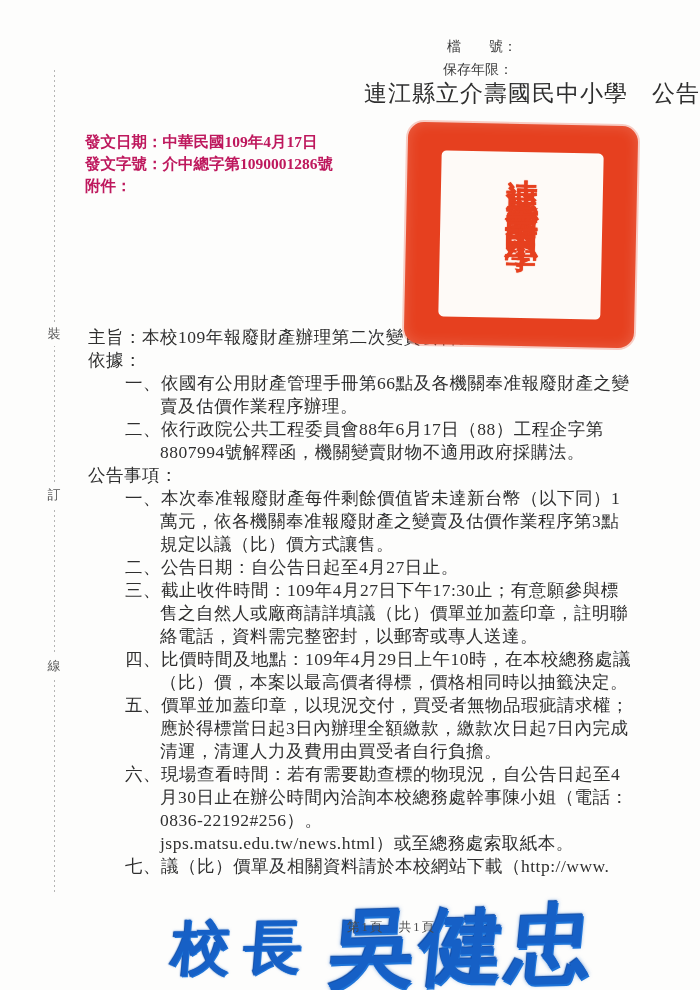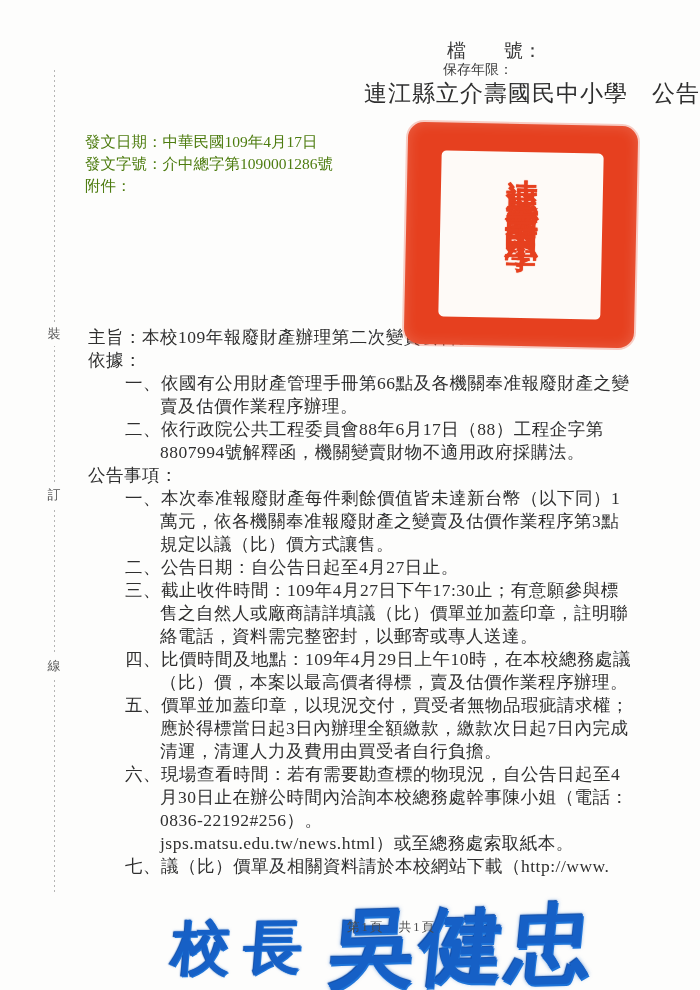--- a/index.html
+++ b/index.html
@@ -21,27 +21,27 @@
   .binding-mark {
     position:absolute; left:54px; transform:translateX(-50%);
     font-size:13px; color:#555; background:#fdfdfc; padding:3px 0;
     letter-spacing:0;
   }
   .mark-0 { top:322px; }
   .mark-1 { top:483px; }
   .mark-2 { top:654px; }
 
   
-  .file-no    { position:absolute; left:447px; top:38px; font-size:19px; color:#3a3a3a; }
+  .file-no    { position:absolute; left:447px; top:38px; font-size:14px; color:#3a3a3a; }
   .retention  { position:absolute; left:443px; top:61px; font-size:14px; color:#3a3a3a;text-align:center; }
   .doc-title  {
     position:absolute; left:0; top:78px; width:700px; text-align:right;
     font-size:23px; color:#2e2e2e; letter-spacing:1px; font-weight:500;
   }
-  .meta-block { position:absolute; left:85px; top:131px; font-size:15.5px; color:#4d7c0f; line-height:22px; }
+  .meta-block { position:absolute; left:85px; top:131px; font-size:15.5px; color:#be185d; line-height:22px;font-weight:bold; }
 
   
   .seal {
     position:absolute; left:406px; top:124px; width:230px; height:222px;
     background:#e6401f;
     border-radius:16px;
     transform:rotate(1.2deg);
     box-shadow:0 0 0 2px rgba(230,64,31,.25), inset 0 0 14px rgba(255,255,255,.18);
     z-index:3;
     display:flex; align-items:center; justify-content:center;
@@ -126,21 +126,21 @@
     <div class="body-line indent-2">8807994號解釋函，機關變賣財物不適用政府採購法。</div>
     <div class="body-line indent-0">公告事項：</div>
     <div class="body-line indent-1">一、本次奉准報廢財產每件剩餘價值皆未達新台幣（以下同）1</div>
     <div class="body-line indent-2">萬元，依各機關奉准報廢財產之變賣及估價作業程序第3點</div>
     <div class="body-line indent-2">規定以議（比）價方式讓售。</div>
     <div class="body-line indent-1">二、公告日期：自公告日起至4月27日止。</div>
     <div class="body-line indent-1">三、截止收件時間：109年4月27日下午17:30止；有意願參與標</div>
     <div class="body-line indent-2">售之自然人或廠商請詳填議（比）價單並加蓋印章，註明聯</div>
     <div class="body-line indent-2">絡電話，資料需完整密封，以郵寄或專人送達。</div>
     <div class="body-line indent-1">四、比價時間及地點：109年4月29日上午10時，在本校總務處議</div>
-    <div class="body-line indent-2">（比）價，本案以最高價者得標，賣及估價作業程序辦理。</div>
+    <div class="body-line indent-2">（比）價，本案以最高價者得標，價格相同時以抽籤決定。</div>
     <div class="body-line indent-1">五、價單並加蓋印章，以現況交付，買受者無物品瑕疵請求權；</div>
     <div class="body-line indent-2">應於得標當日起3日內辦理全額繳款，繳款次日起7日內完成</div>
     <div class="body-line indent-2">清運，清運人力及費用由買受者自行負擔。</div>
     <div class="body-line indent-1">六、現場查看時間：若有需要勘查標的物現況，自公告日起至4</div>
     <div class="body-line indent-2">月30日止在辦公時間內洽詢本校總務處幹事陳小姐（電話：</div>
     <div class="body-line indent-2">0836-22192#256）。</div>
     <div class="body-line indent-2">jsps.matsu.edu.tw/news.html）或至總務處索取紙本。</div>
     <div class="body-line indent-1">七、議（比）價單及相關資料請於本校網站下載（http://www.</div>
   </div>
 

